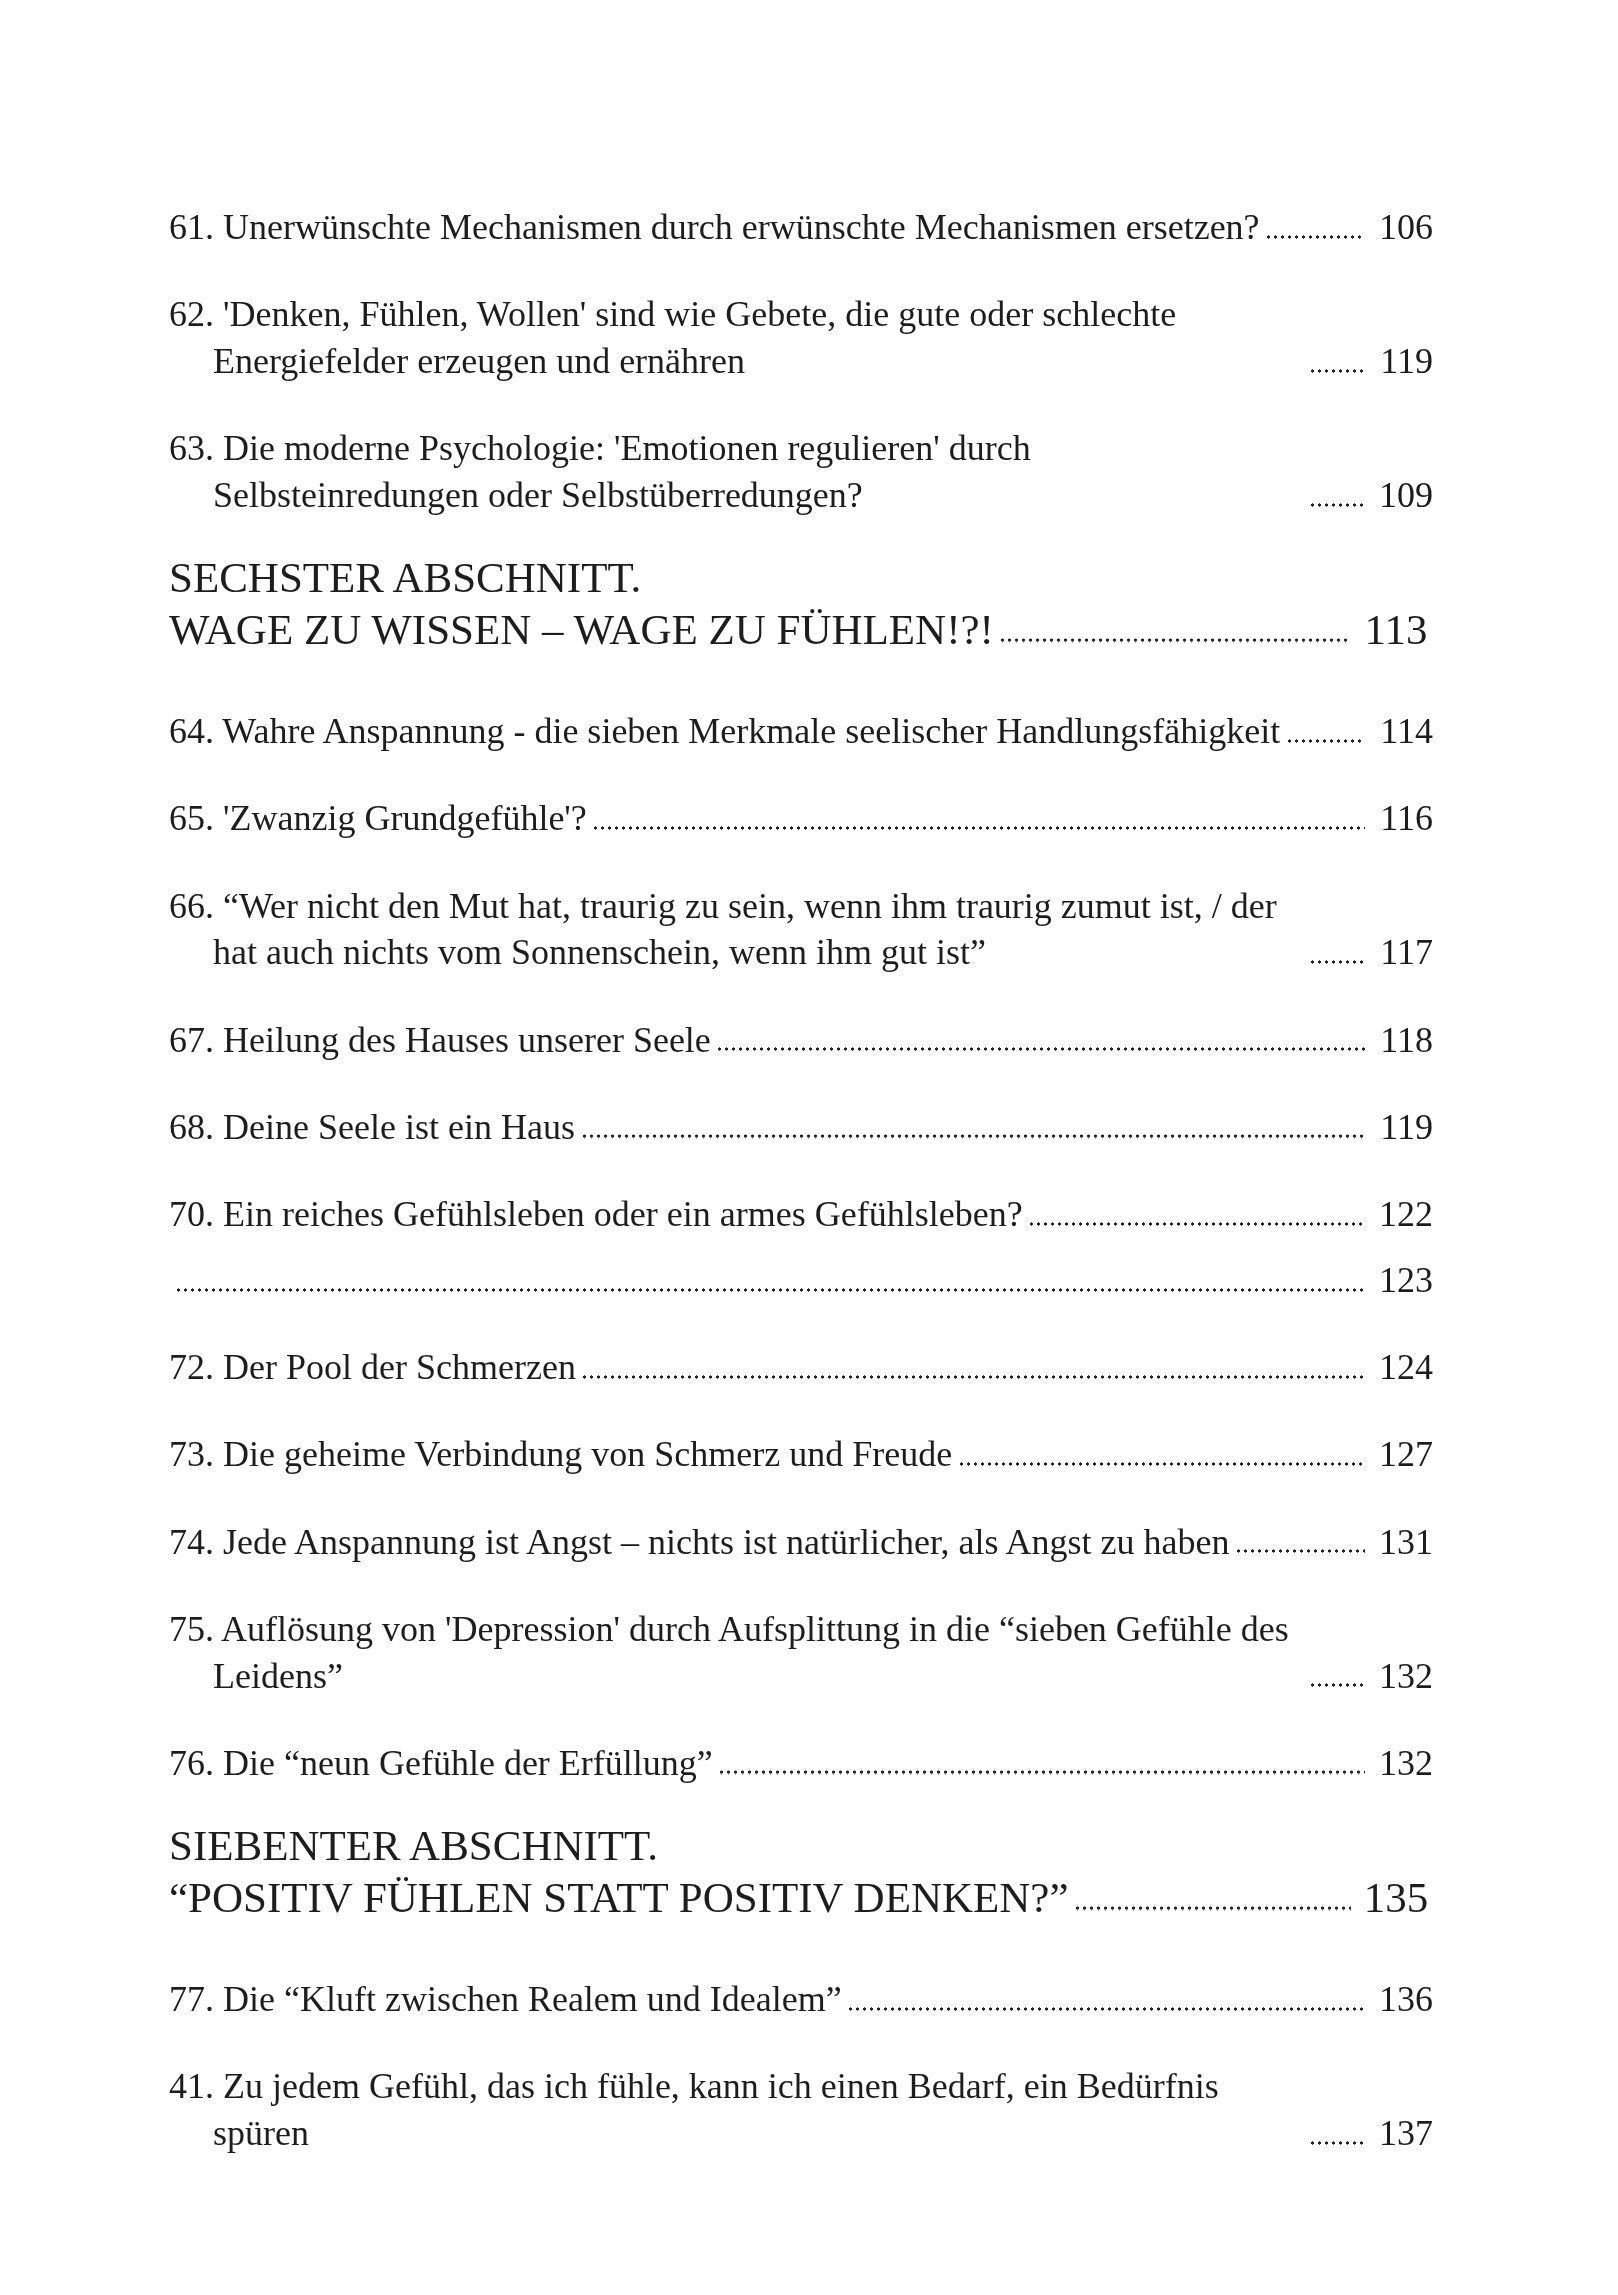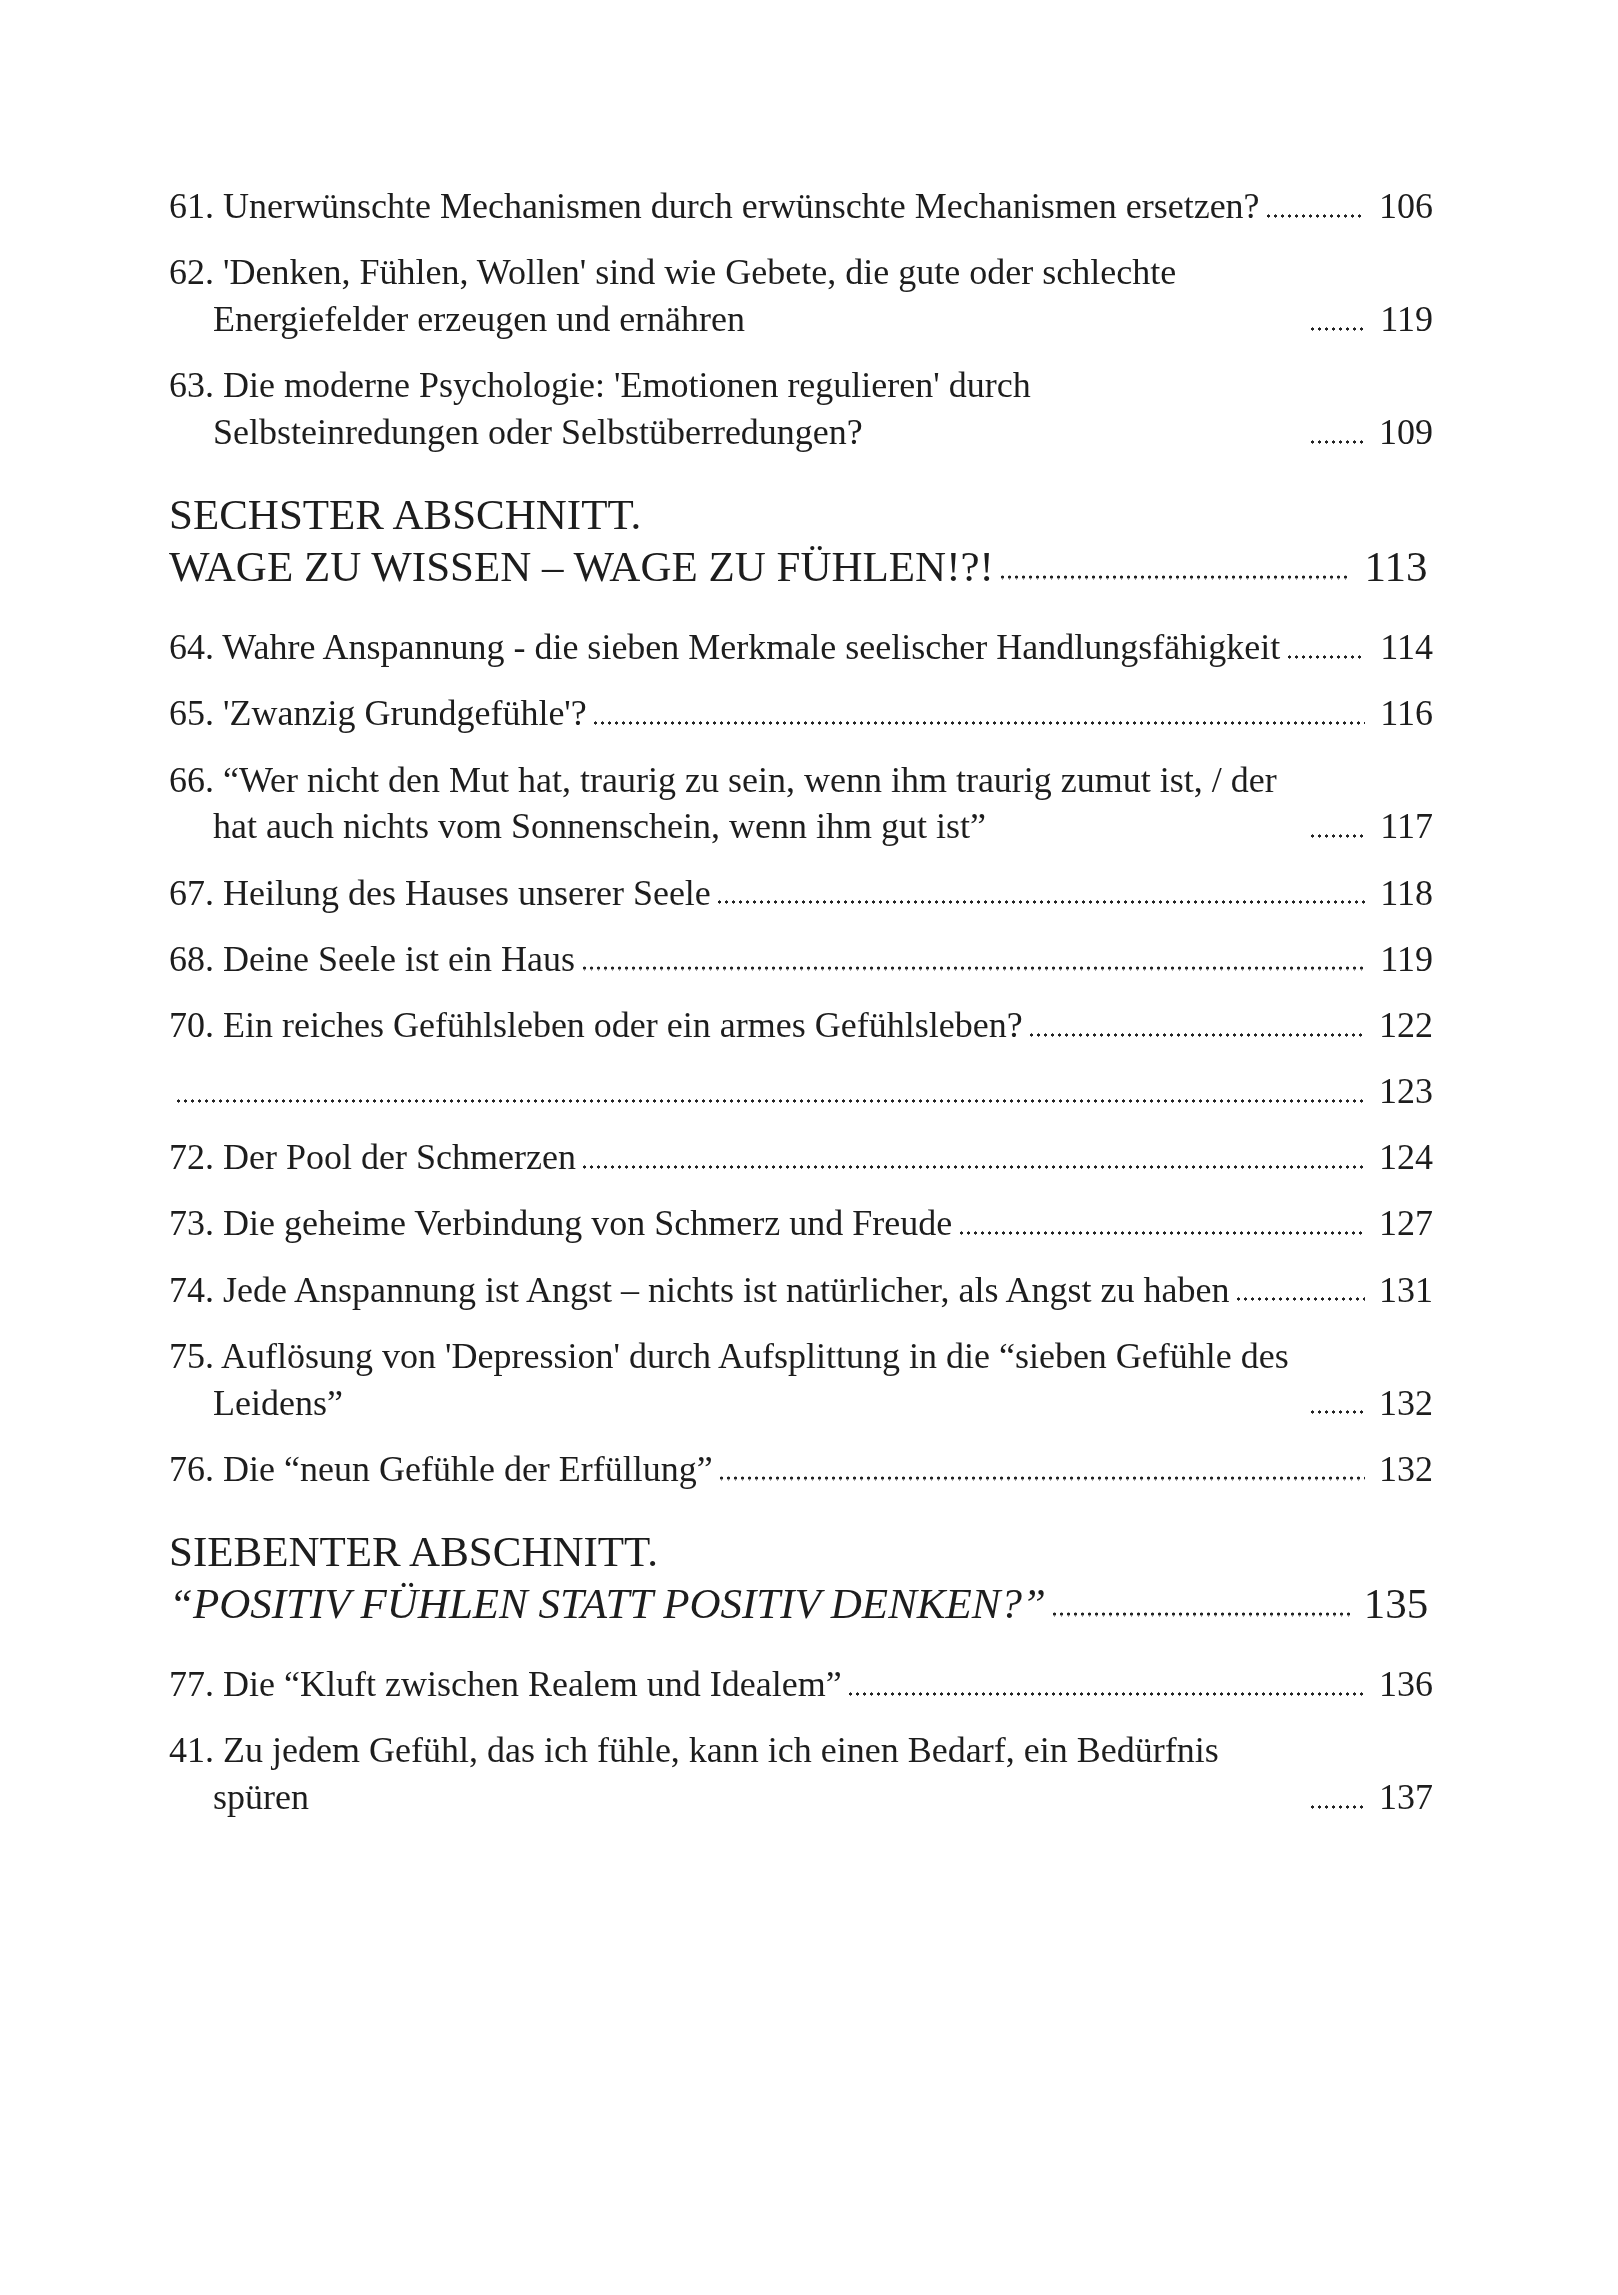--- a/index.html
+++ b/index.html
@@ -24,20 +24,21 @@
     align-items: flex-start;
     font-size: 36px;
     line-height: 1.3;
     margin-bottom: 19.4px;
   }
   .entry .title {
     flex: 0 1 auto;
     padding-left: 44px;
     text-indent: -44px;
     min-width: 0;
+    margin-top: 21px;
   }
   .dots {
     flex: 1 0 56px;
     align-self: flex-end;
     height: 4.2px;
     margin: 0 8.3px 12px 5.6px;
     background-image: radial-gradient(circle, #222222 1.5px, transparent 1.8px);
     background-size: 7px 4.2px;
     background-repeat: repeat-x;
     background-position: left center;
@@ -56,21 +57,21 @@
     font-size: 43px;
     line-height: 1.22;
   }
   .section .row {
     display: flex;
     align-items: flex-start;
   }
   .section .s-line2 { flex: 0 1 auto; min-width: 0; }
   .section .page-num { min-width: 74px; font-size: 43px; text-align: center; }
   .dots-lg { margin-bottom: 14px; }
-  .s2-italic { font-style: italic; }
+  .s2-italic { }
 </style>
 </head>
 <body>
 
 <div class="page-container">
 
   <div class="entry">
     <div class="title"><span class="num">61.</span> <span class="t">Unerwünschte Mechanismen durch erwünschte Mechanismen ersetzen?</span><span class="it"></span></div>
     <span class="dots"></span>
     <span class="page-num">106</span>

